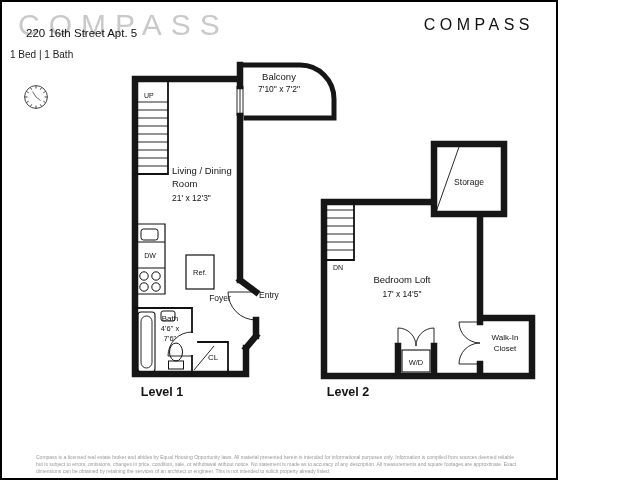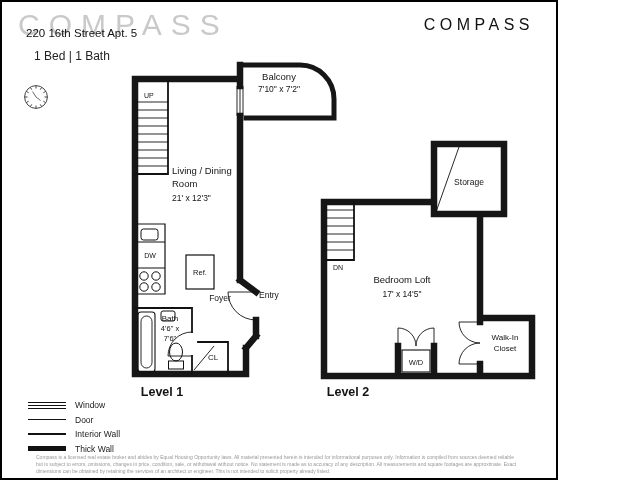--- a/index.html
+++ b/index.html
@@ -6,21 +6,21 @@
   .page{
     position:relative;width:558px;height:480px;box-sizing:border-box;
     background:#fff;border:2px solid #000;overflow:hidden;
     font-family:"Liberation Sans",sans-serif;
   }
   .watermark{
     position:absolute;top:6px;left:16px;z-index:1;
     font-size:30px;letter-spacing:9px;font-weight:400;color:#c9c9c9;white-space:nowrap;
   }
   .addr{position:absolute;top:9px;left:24px;z-index:2;font-size:11.5px;line-height:14.5px;color:#111;margin-top:15px;}
-  .beds{position:absolute;top:47px;left:32px;z-index:2;font-size:12px;color:#222;}
+  .beds{position:absolute;top:47px;left:8px;z-index:2;font-size:10px;color:#222;}
   .logo{
     position:absolute;top:14px;right:22px;z-index:2;
     font-size:16px;letter-spacing:4.5px;font-weight:500;color:#111;white-space:nowrap;
   }
   svg.plan{position:absolute;left:0;top:0;z-index:1;}
   svg text{font-family:"Liberation Sans",sans-serif;fill:#141414;}
   .room-name{font-size:9.5px;}
   .dims{font-size:8.5px;}
   .small{font-size:8px;}
   .tiny{font-size:7px;}
@@ -126,36 +126,16 @@
       <text class="tiny" x="331" y="268" text-anchor="start">DN</text>
       <text class="room-name" x="400" y="281" text-anchor="middle">Bedroom Loft</text>
       <text class="dims" x="400" y="295" text-anchor="middle">17' x 14'5"</text>
       <text class="small" x="503" y="338" text-anchor="middle">Walk-In</text>
       <text class="small" x="503" y="349" text-anchor="middle">Closet</text>
       <text class="applabel" x="414" y="363" text-anchor="middle">W/D</text>
       <text class="level-title" x="346" y="394" text-anchor="middle">Level 2</text>
     </g>
   </svg>
 
-  <div class="legend">
-    <div class="leg-row">
-      <div class="leg-sample s-window">
-          <span class="mid"></span>
-        </div>
-      <span class="leg-label">Window</span>
-    </div>
-    <div class="leg-row">
-      <div class="leg-sample s-door"></div>
-      <span class="leg-label">Door</span>
-    </div>
-    <div class="leg-row">
-      <div class="leg-sample s-interior"></div>
-      <span class="leg-label">Interior Wall</span>
-    </div>
-    <div class="leg-row">
-      <div class="leg-sample s-thick"></div>
-      <span class="leg-label">Thick Wall</span>
-    </div>
-  </div>
 
   <div class="footer">Compass is a licensed real estate broker and abides by Equal Housing Opportunity laws. All material presented herein is intended for informational purposes only. Information is compiled from sources deemed reliable but is subject to errors, omissions, changes in price, condition, sale, or withdrawal without notice. No statement is made as to accuracy of any description. All measurements and square footages are approximate. Exact dimensions can be obtained by retaining the services of an architect or engineer. This is not intended to solicit property already listed.</div>
 
 </div>
 
 </body></html>

